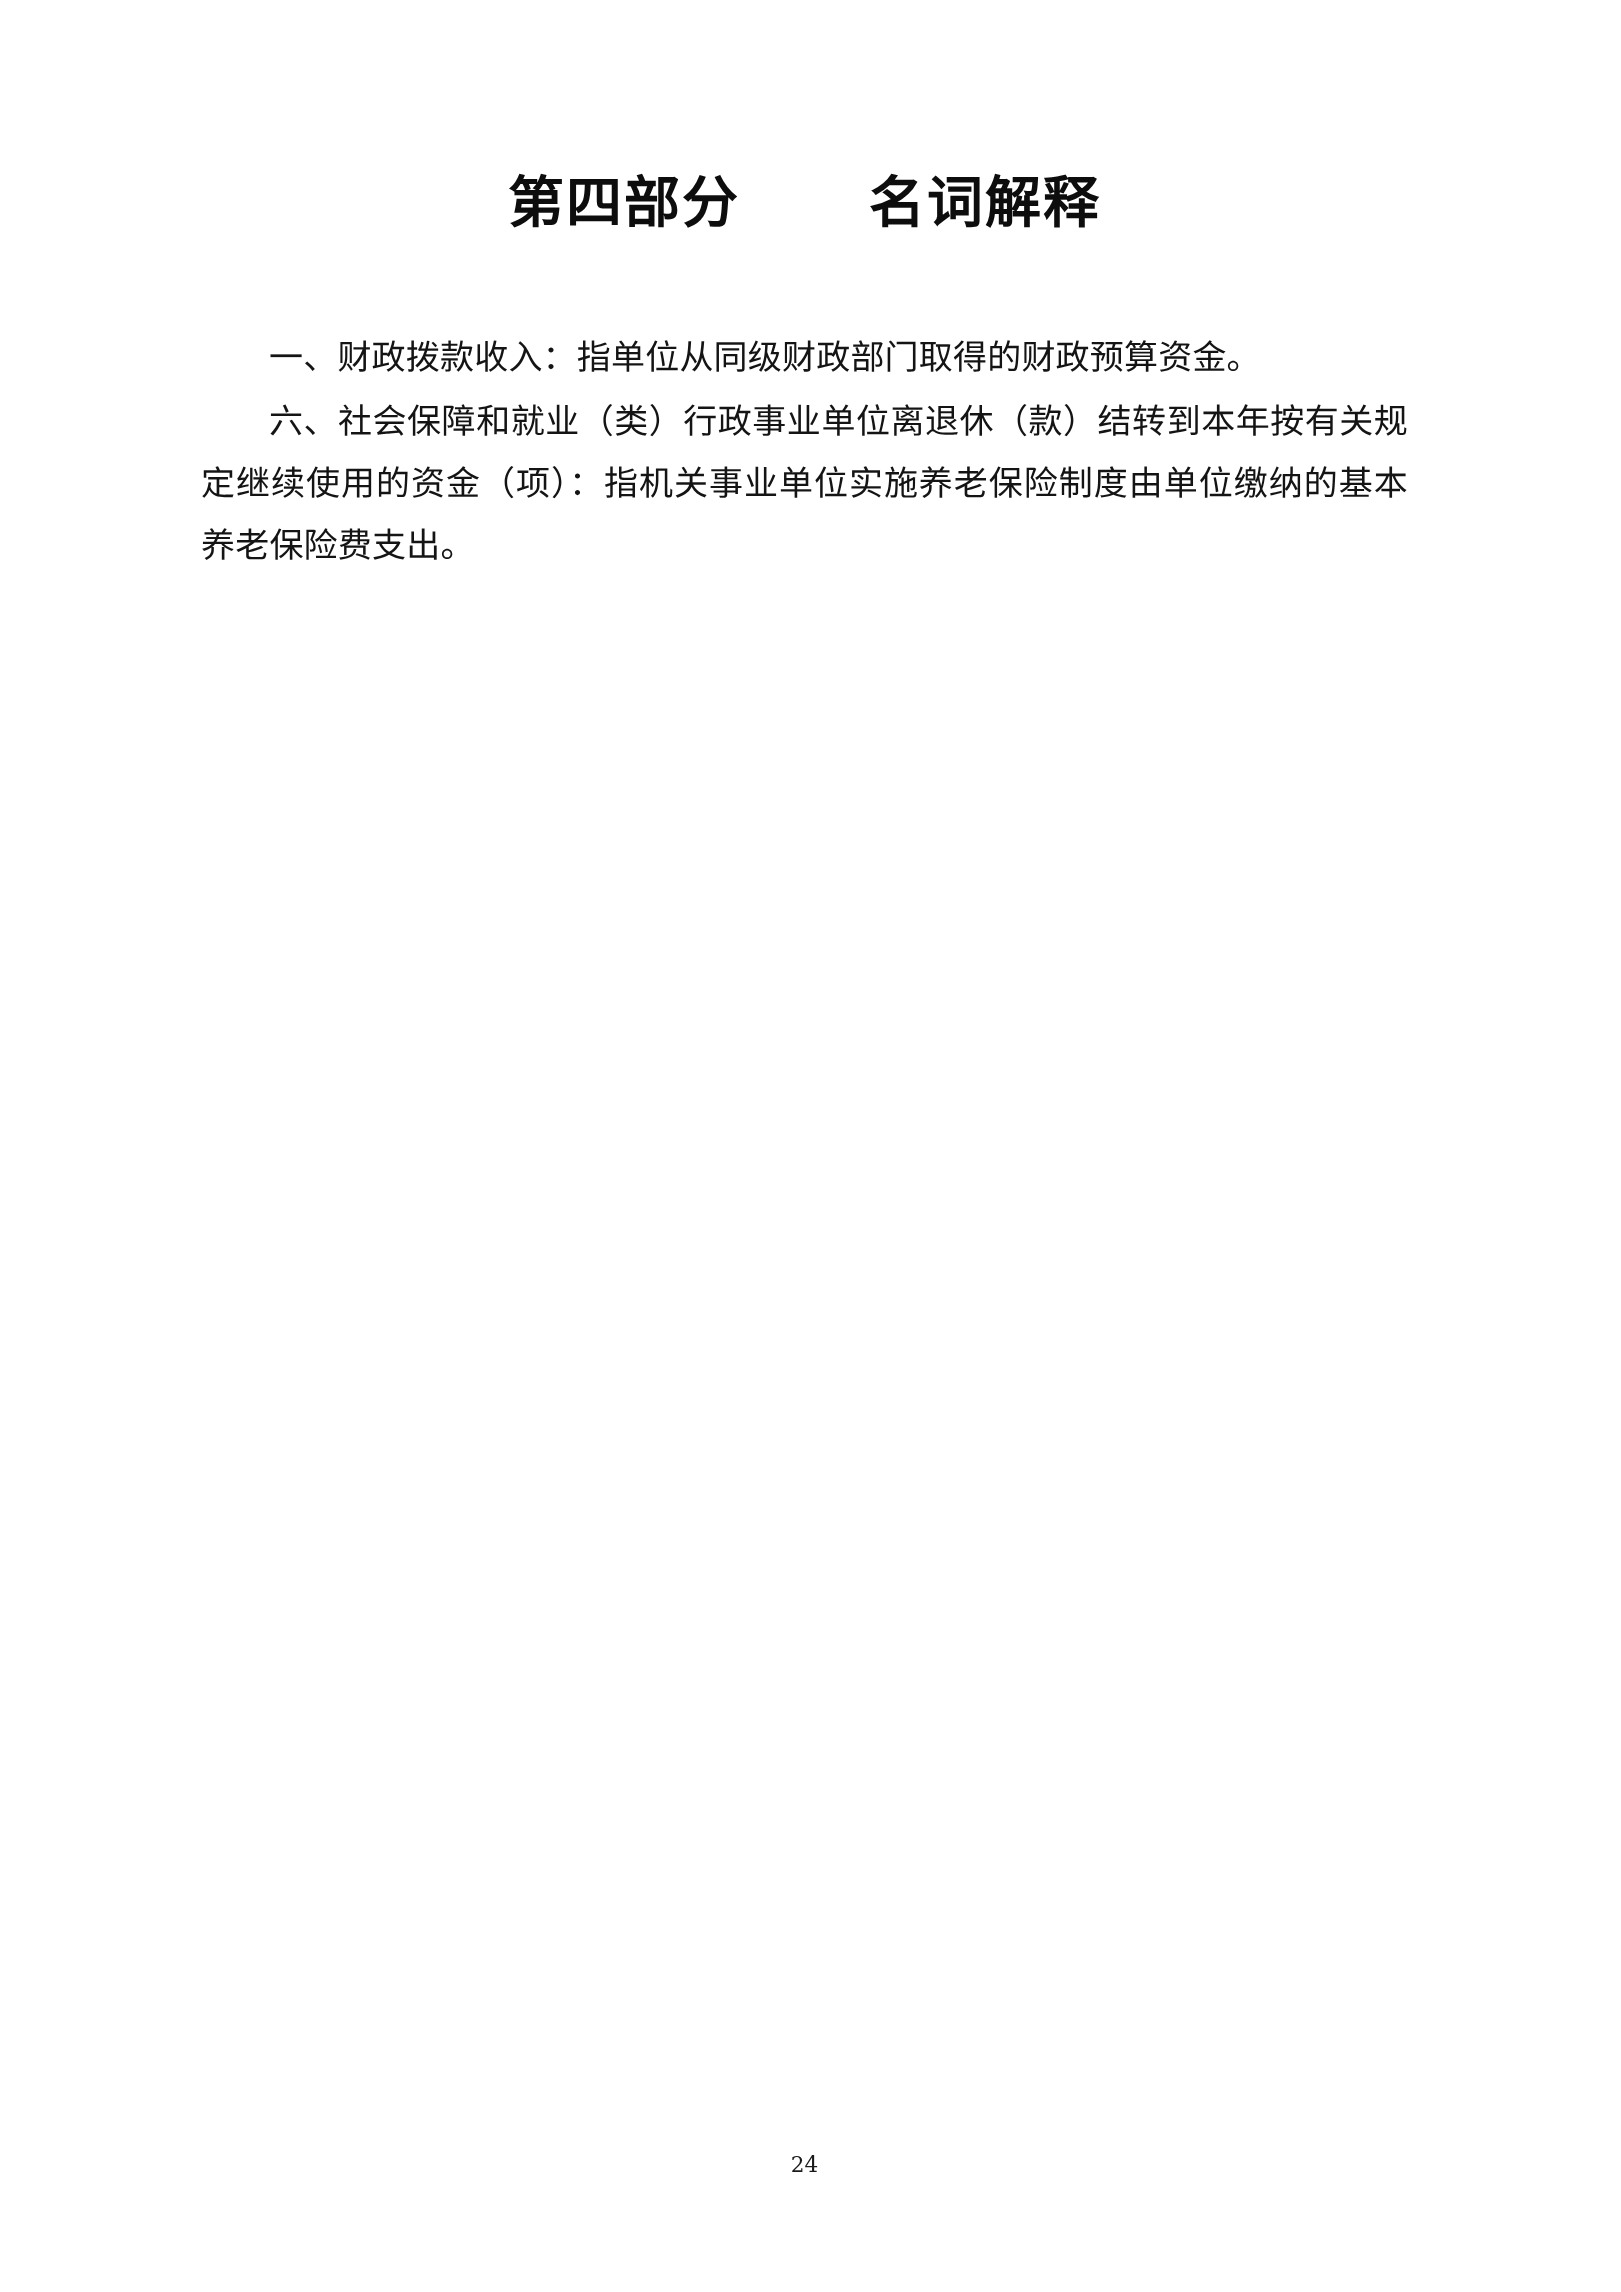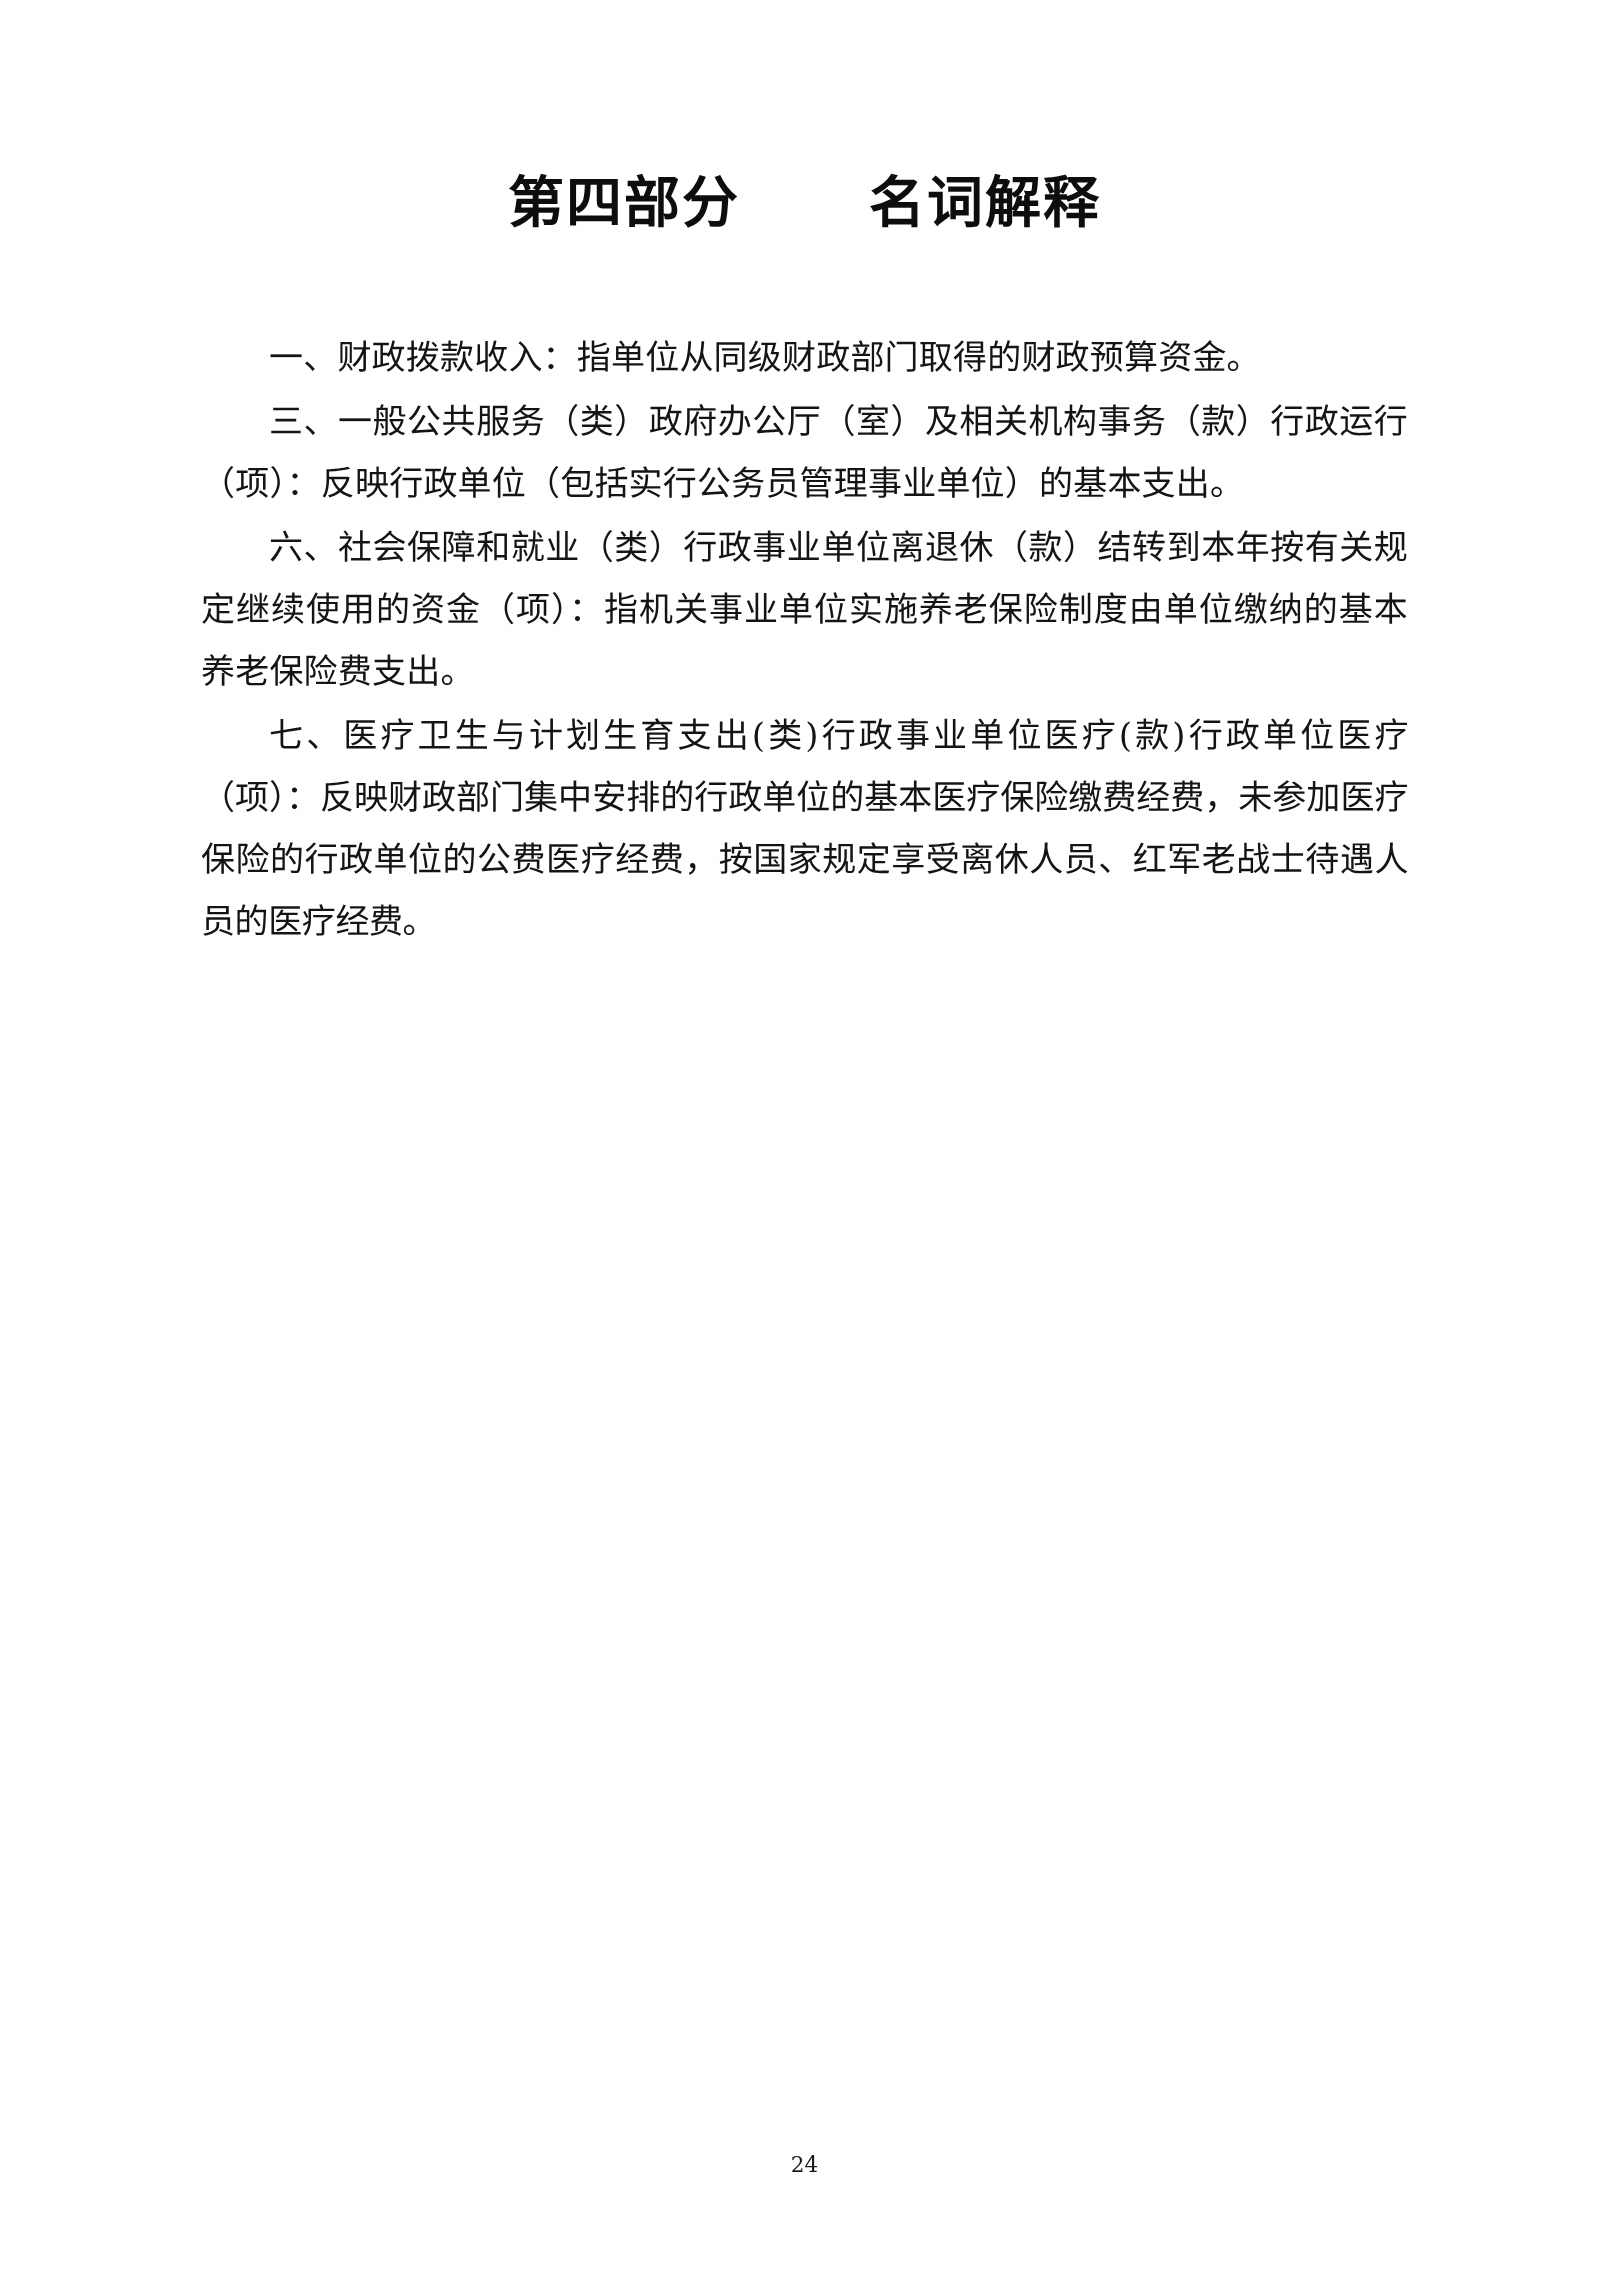--- a/index.html
+++ b/index.html
@@ -65,20 +65,18 @@
 </style>
 </head>
 <body>
 
 <div class="page">
 
   <h1 class="doc-title">第四部分      名词解释</h1>
 
   <div class="body-block">
     <p class="para">一、财政拨款收入：指单位从同级财政部门取得的财政预算资金。</p>
-    <p class="para">三、一般公共服务（类）政府办公厅（室）及相关机构事务（款）行政运行（项）：反映行政单位（包括实行公务员管理事业单位）的基本支出。</p>
     <p class="para">六、社会保障和就业（类）行政事业单位离退休（款）结转到本年按有关规定继续使用的资金（项）：指机关事业单位实施养老保险制度由单位缴纳的基本养老保险费支出。</p>
-    <p class="para tight">七、医疗卫生与计划生育支出(类)行政事业单位医疗(款)行政单位医疗（项）：反映财政部门集中安排的行政单位的基本医疗保险缴费经费，未参加医疗保险的行政单位的公费医疗经费，按国家规定享受离休人员、红军老战士待遇人员的医疗经费。</p>
   </div>
 
   <div class="page-number">24</div>
 </div>
 
 
 </body></html>

